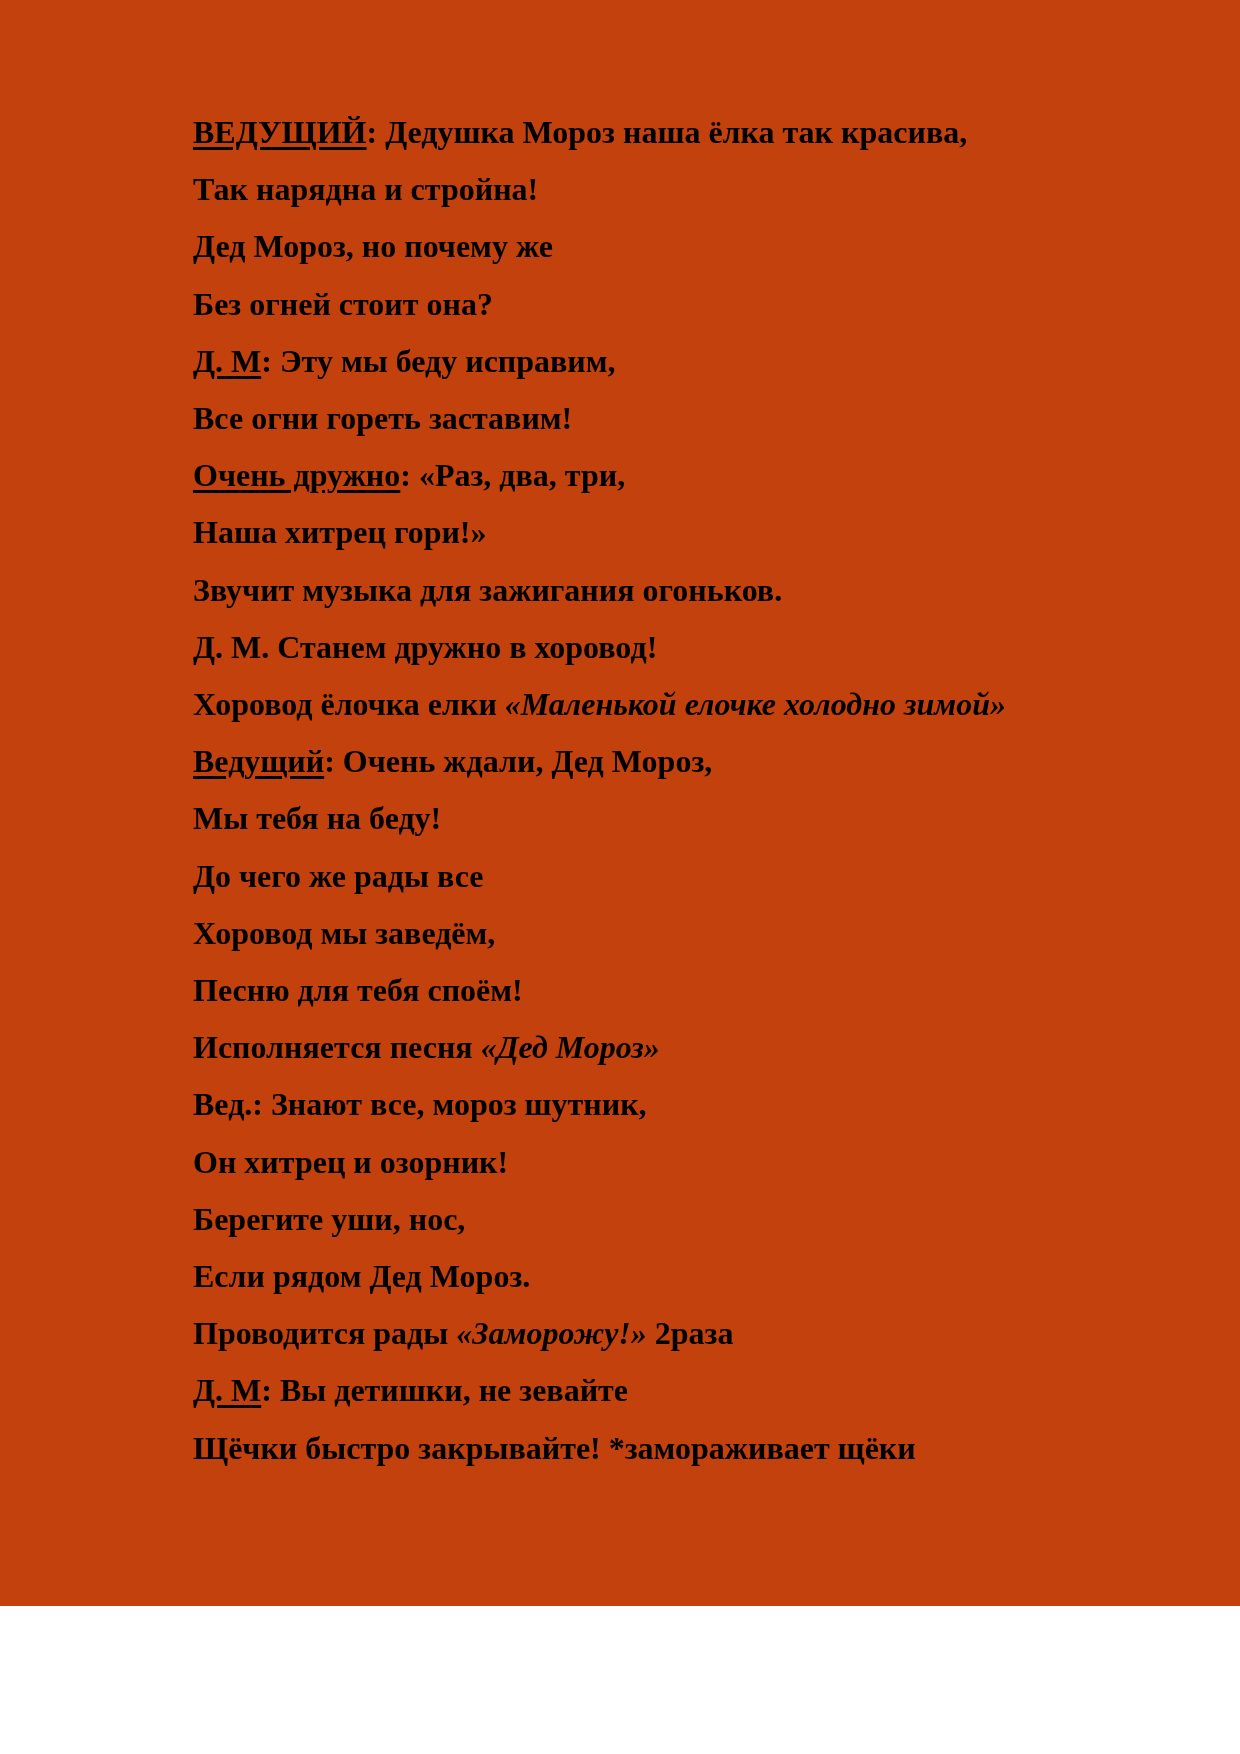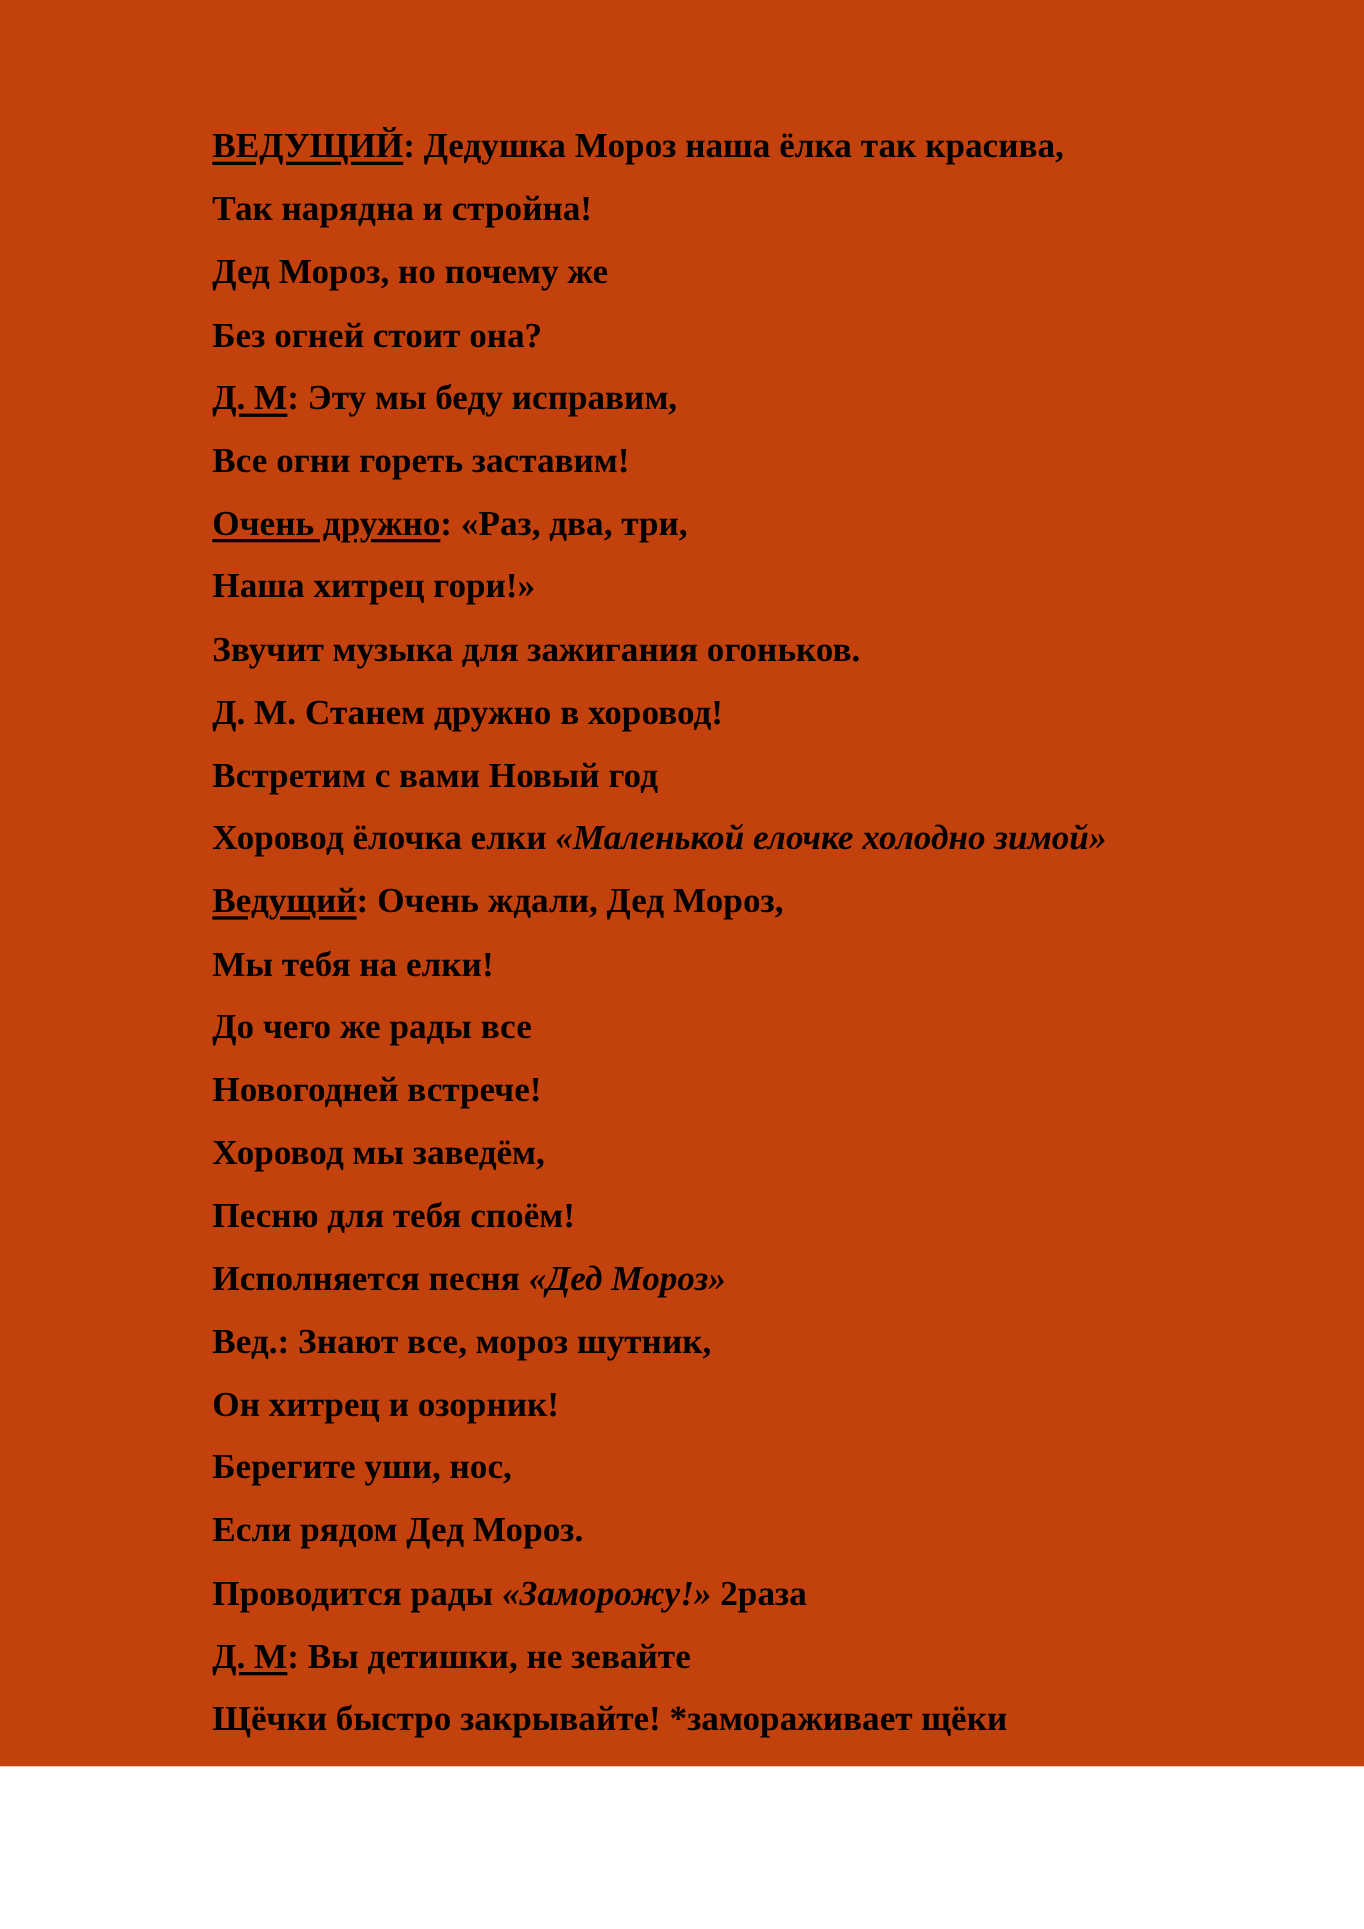--- a/index.html
+++ b/index.html
@@ -43,26 +43,24 @@
       <p class="line"><span class="seg underline">ВЕДУЩИЙ</span><span class="seg normal">: Дедушка Мороз наша ёлка так красива,</span></p>
       <p class="line"><span class="seg normal">Так нарядна и стройна!</span></p>
       <p class="line"><span class="seg normal">Дед Мороз, но почему же</span></p>
       <p class="line"><span class="seg normal">Без огней стоит она?</span></p>
       <p class="line"><span class="seg underline">Д. М</span><span class="seg normal">: Эту мы беду исправим,</span></p>
       <p class="line"><span class="seg normal">Все огни гореть заставим!</span></p>
       <p class="line"><span class="seg underline">Очень дружно</span><span class="seg normal">: «Раз, два, три,</span></p>
       <p class="line"><span class="seg normal">Наша хитрец гори!»</span></p>
       <p class="line"><span class="seg normal">Звучит музыка для зажигания огоньков.</span></p>
       <p class="line"><span class="seg normal">Д. М. Станем дружно в хоровод!</span></p>
-      <p class="line"><span class="seg normal">Встретим с вами Новый год</span></p>
       <p class="line"><span class="seg normal">Хоровод ёлочка елки </span><span class="seg italic">«Маленькой елочке холодно зимой»</span></p>
       <p class="line"><span class="seg underline">Ведущий</span><span class="seg normal">: Очень ждали, Дед Мороз,</span></p>
-      <p class="line"><span class="seg normal">Мы тебя на елки!</span></p>
+      <p class="line"><span class="seg normal">Мы тебя на беду!</span></p>
       <p class="line"><span class="seg normal">До чего же рады все</span></p>
-      <p class="line"><span class="seg normal">Новогодней встрече!</span></p>
       <p class="line"><span class="seg normal">Хоровод мы заведём,</span></p>
       <p class="line"><span class="seg normal">Песню для тебя споём!</span></p>
       <p class="line"><span class="seg normal">Исполняется песня </span><span class="seg italic">«Дед Мороз»</span></p>
       <p class="line"><span class="seg normal">Вед.: Знают все, мороз шутник,</span></p>
       <p class="line"><span class="seg normal">Он хитрец и озорник!</span></p>
       <p class="line"><span class="seg normal">Берегите уши, нос,</span></p>
       <p class="line"><span class="seg normal">Если рядом Дед Мороз.</span></p>
       <p class="line"><span class="seg normal">Проводится рады </span><span class="seg italic">«Заморожу!»</span><span class="seg normal"> 2раза</span></p>
       <p class="line"><span class="seg underline">Д. М</span><span class="seg normal">: Вы детишки, не зевайте</span></p>
       <p class="line"><span class="seg normal">Щёчки быстро закрывайте! *замораживает щёки</span></p>

